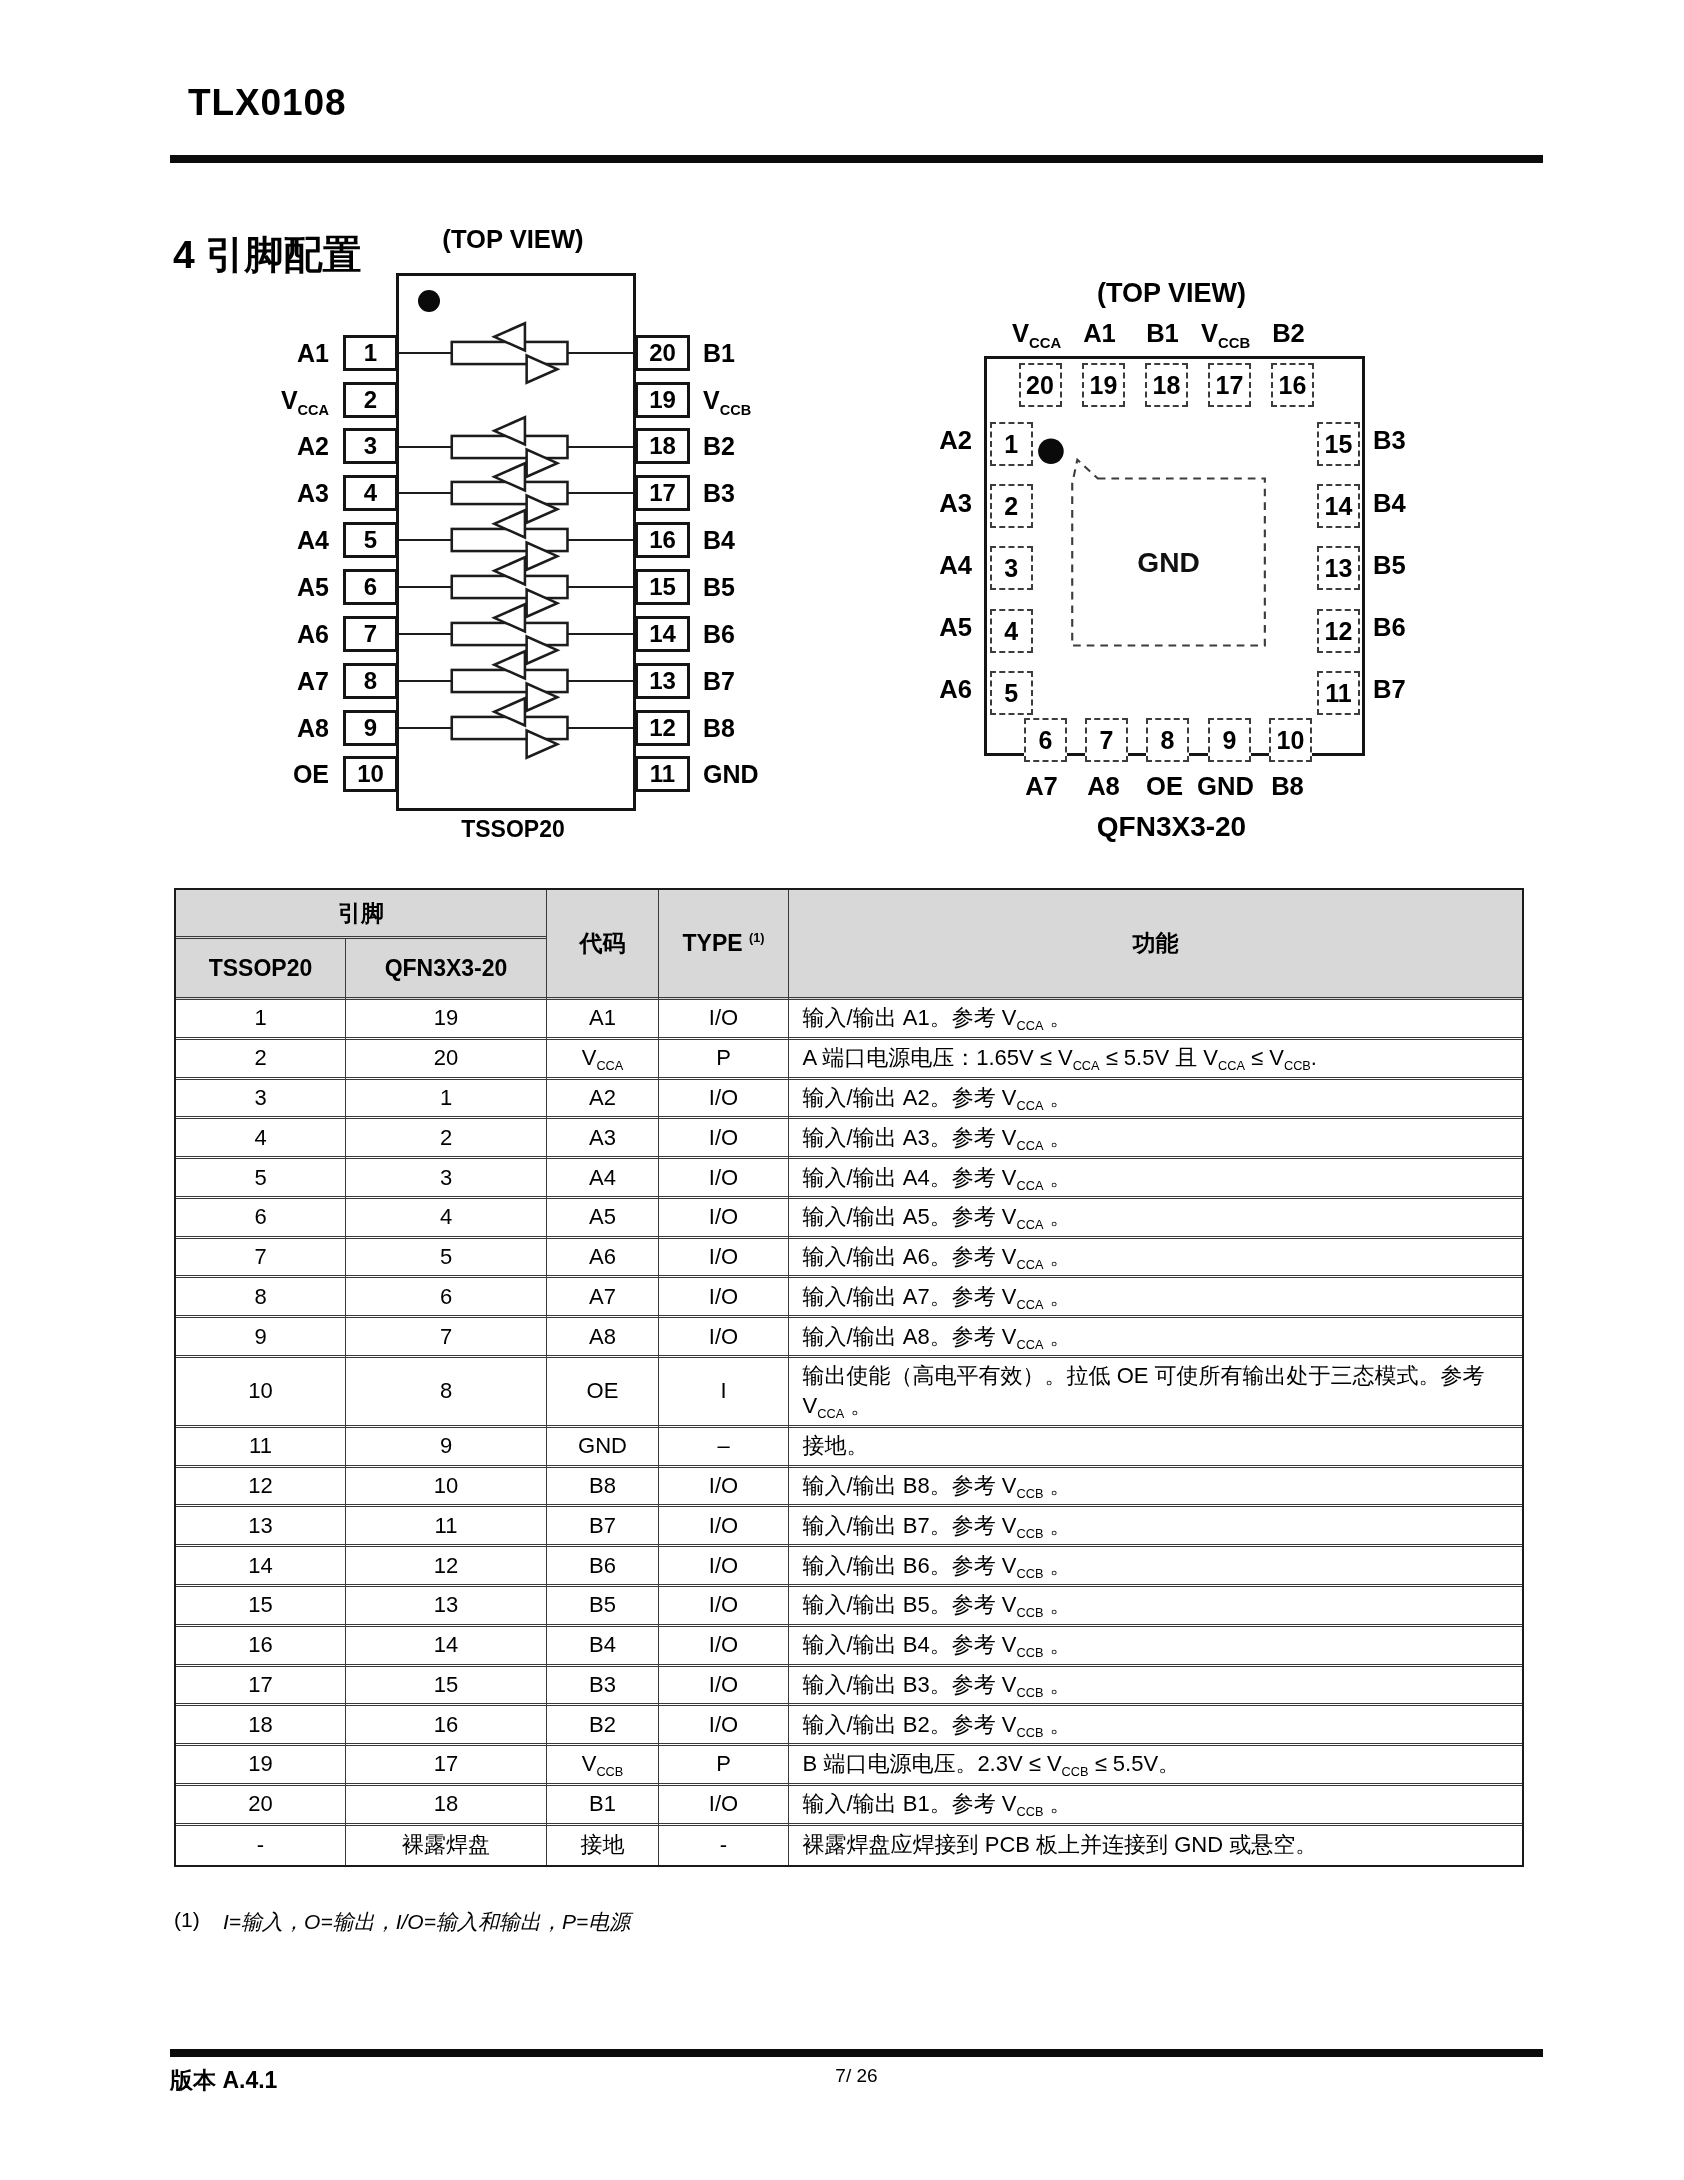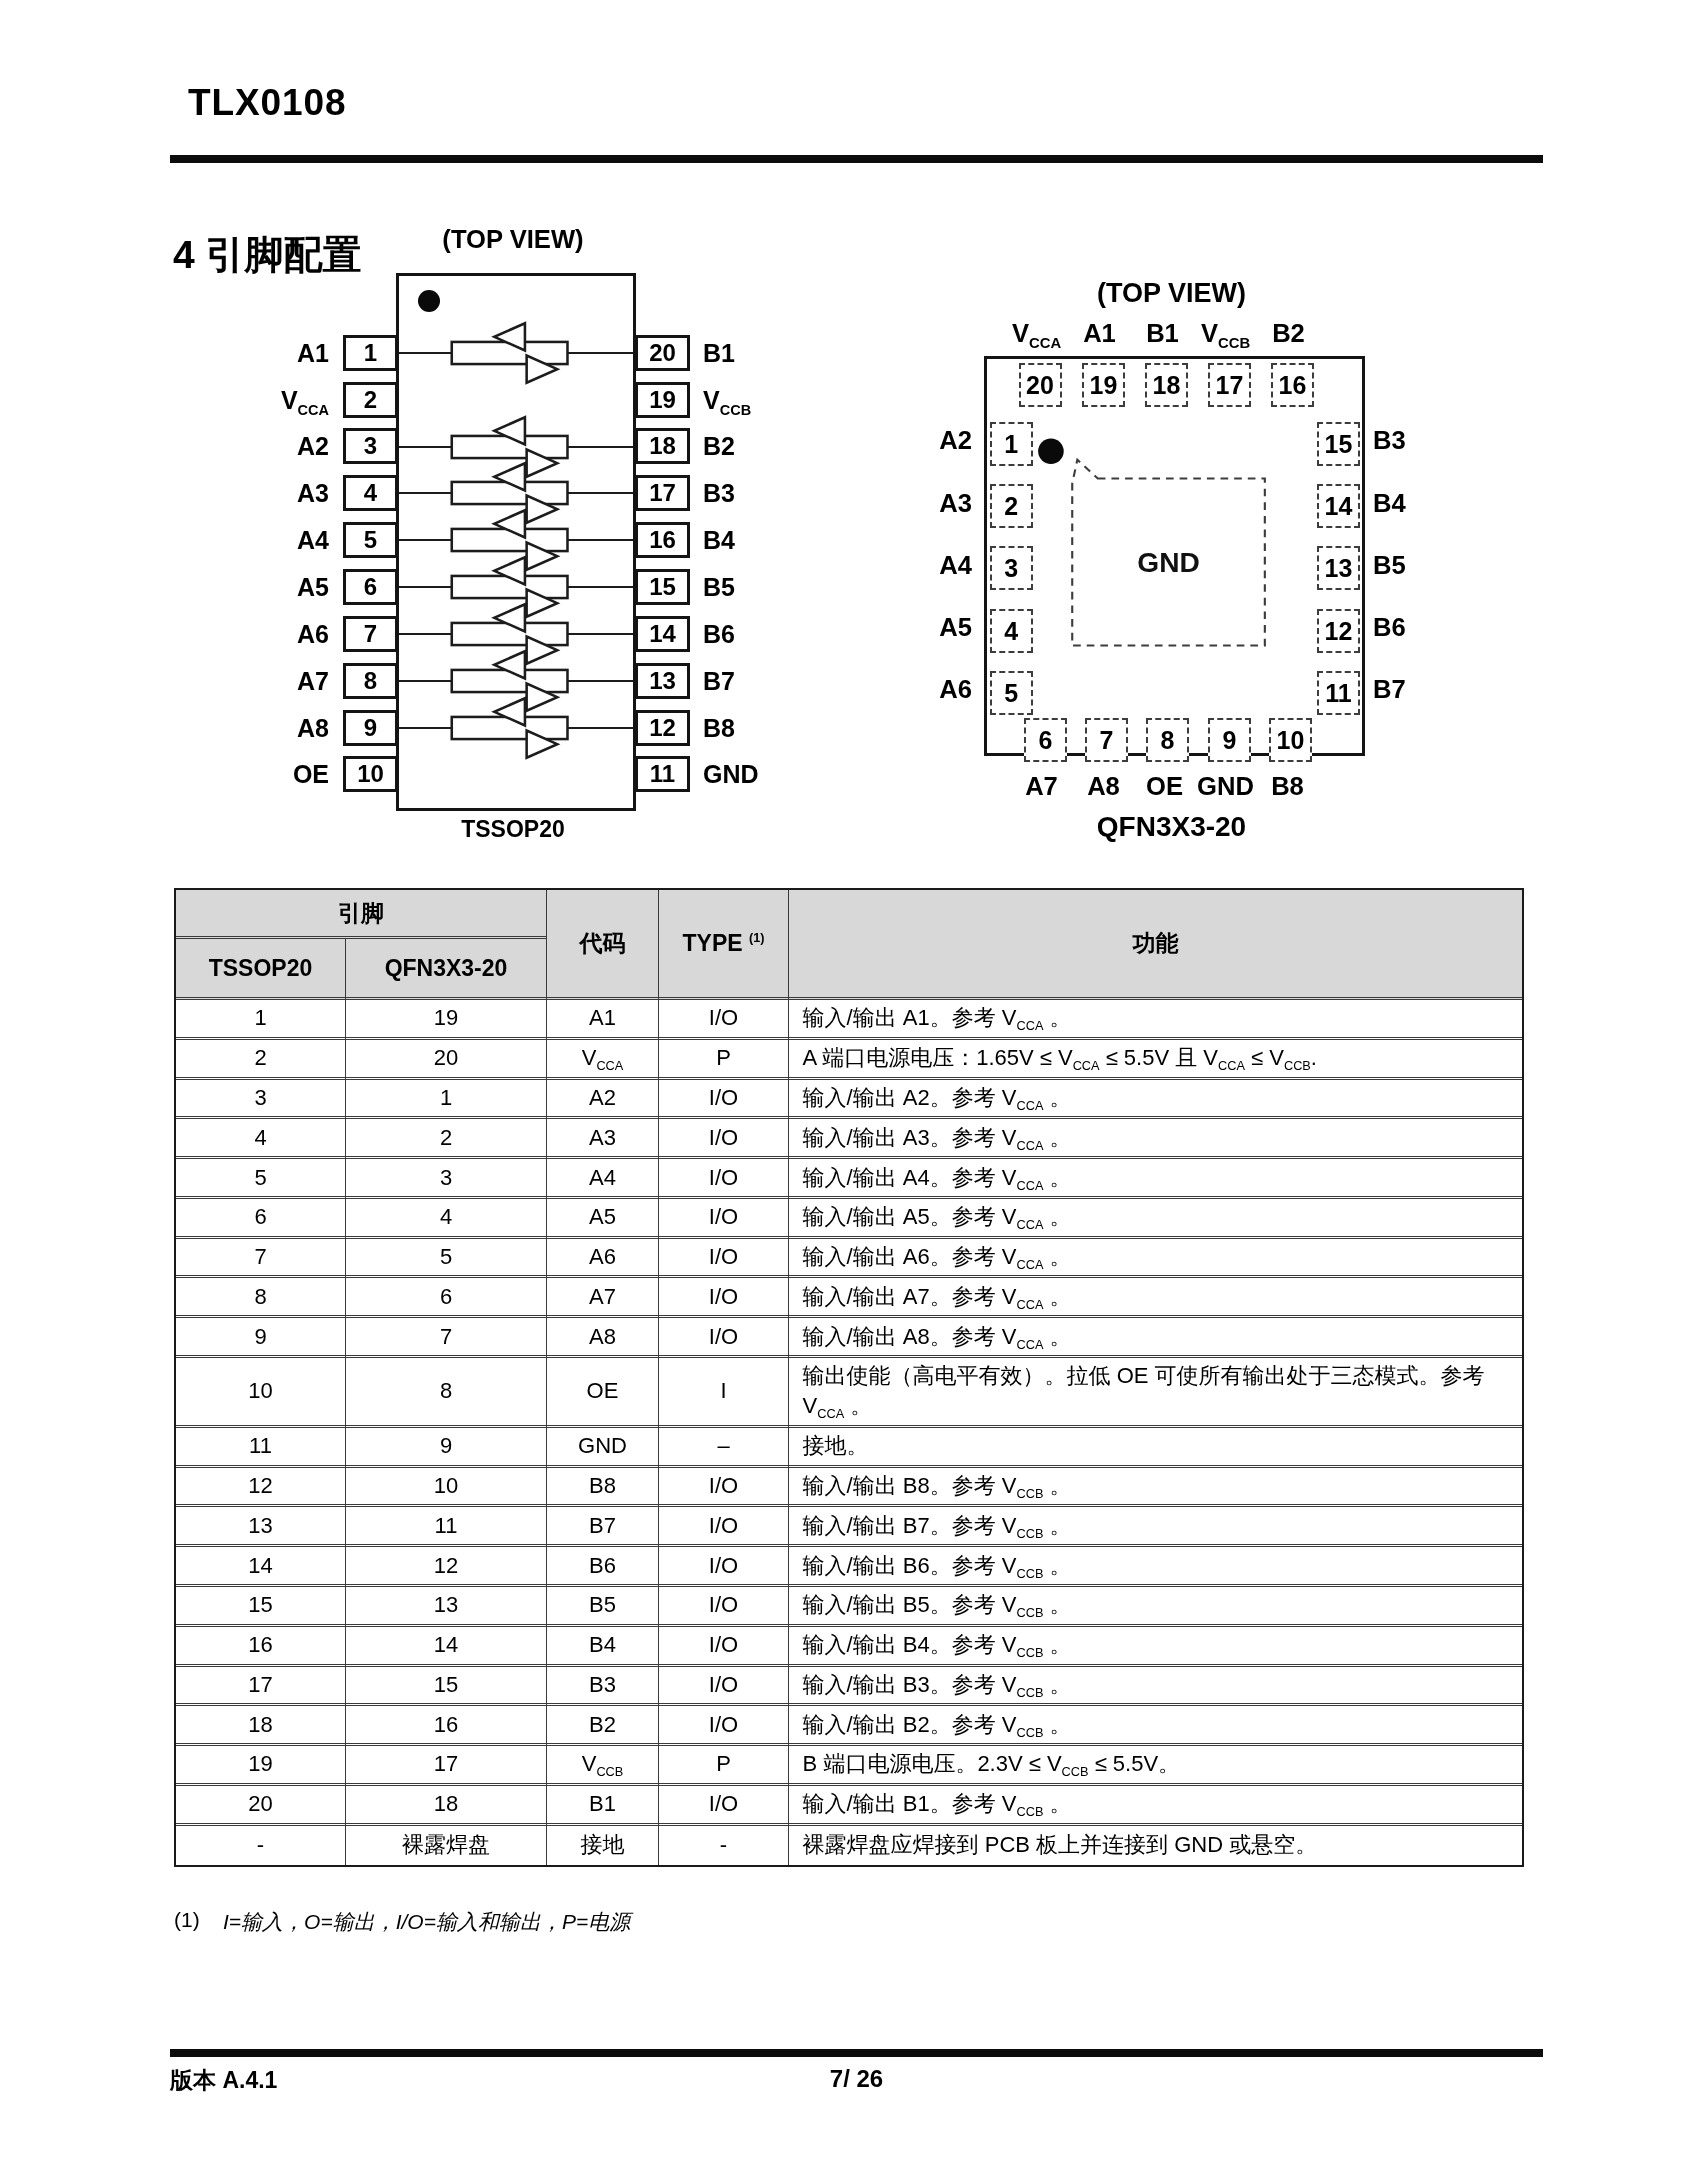--- a/index.html
+++ b/index.html
@@ -49,21 +49,21 @@
   .pin-table thead tr.h1 th{height:49px;}
   .pin-table thead tr.h2 th{height:61px;}
 
   .footnote{top:1908px;font-size:21px;}
   .footnote-marker{left:174px;}
   .footnote-text{left:223px;font-style:italic;}
 
   
   .footer-bar{left:170px;top:2049px;width:1373px;height:7.7px;background:#0c0c0c;}
   .footer-version{left:170px;top:2065px;font-size:23px;font-weight:600;}
-  .footer-page{left:170px;top:2065px;width:1373px;text-align:center;font-size:24px;font-weight:700;}
+  .footer-page{left:170px;top:2065px;width:1373px;text-align:center;font-size:19px;font-weight:400;}
   .footer-site{left:170px;top:2065px;width:1373px;text-align:right;font-size:23px;font-weight:700;}
 </style>
 </head>
 <body>
 
 <div class="page">
 
   <div class="abs part-number">TLX0108</div>
   <div class="abs header-rule"></div>
   <div class="abs section-title">4 引脚配置</div>

